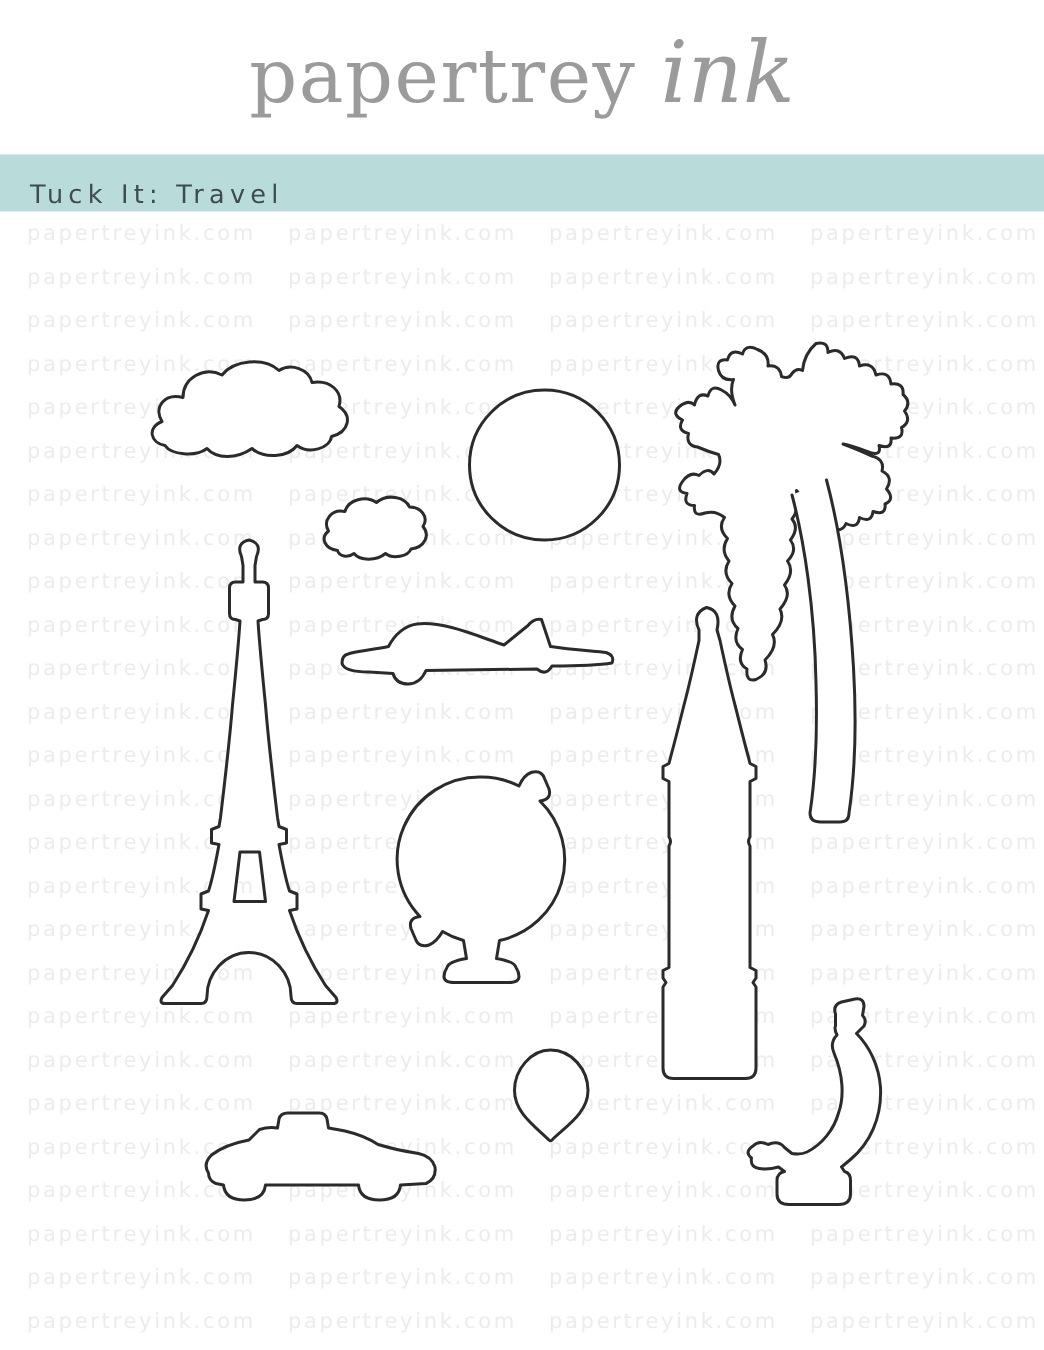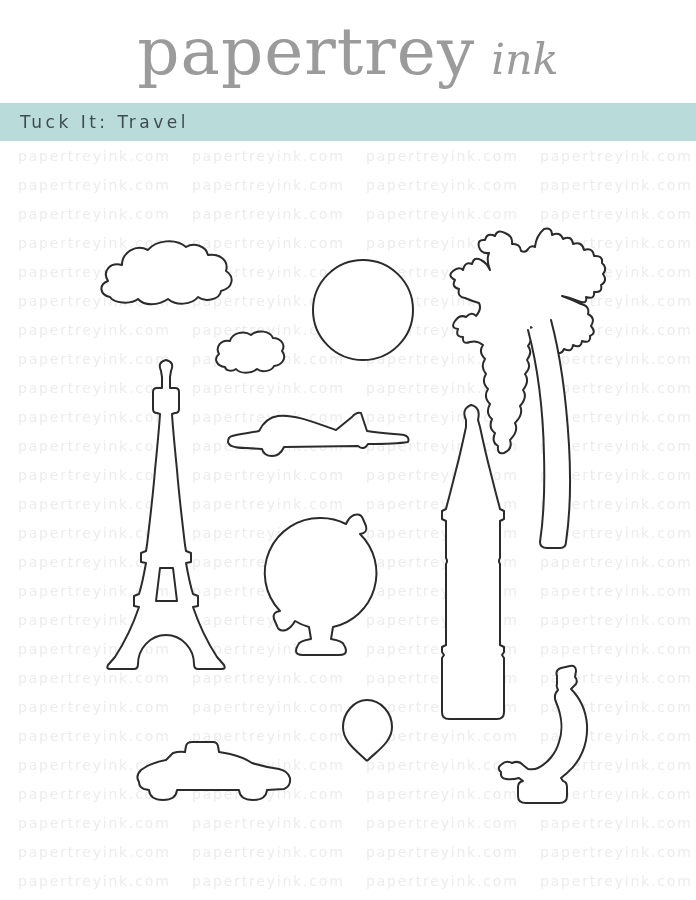--- a/index.html
+++ b/index.html
@@ -13,33 +13,33 @@
     font-family:"DejaVu Sans", sans-serif;
   }
   
   .logo{
     position:absolute;top:0;left:0;width:696px;height:103px;
     display:flex;align-items:baseline;justify-content:center;
     color:var(--logo-text);
   }
   .logo-serif{
     font-family:"DejaVu Serif", serif;
-    font-size:66px;letter-spacing:1px;line-height:103px;
+    font-size:50px;letter-spacing:1px;line-height:103px;
   }
   .logo-script-wrap{position:relative;margin-left:16px;}
   .logo-script{
     font-family:"DejaVu Serif", serif;font-style:italic;
-    font-size:43px;letter-spacing:0px;
+    font-size:57px;letter-spacing:0px;
   }
   
   .banner{
     position:absolute;top:103px;left:0;width:696px;height:38px;
     background:var(--banner-bg);color:var(--banner-text);
-    display:flex;align-items:center;justify-content:space-between;
-    box-sizing:border-box;padding:0 20px;
+    display:flex;align-items:flex-start;justify-content:space-between;
+    box-sizing:border-box;padding:17px 20px;
     font-size:17px;letter-spacing:3.5px;
   }
   
   .wm-grid{
     position:absolute;top:142px;left:0;width:696px;height:758px;overflow:hidden;
     display:grid;grid-template-columns:repeat(4,174px);grid-auto-rows:29px;
     z-index:0;
   }
   .wm{
     color:var(--watermark);font-size:14px;letter-spacing:1.8px;

